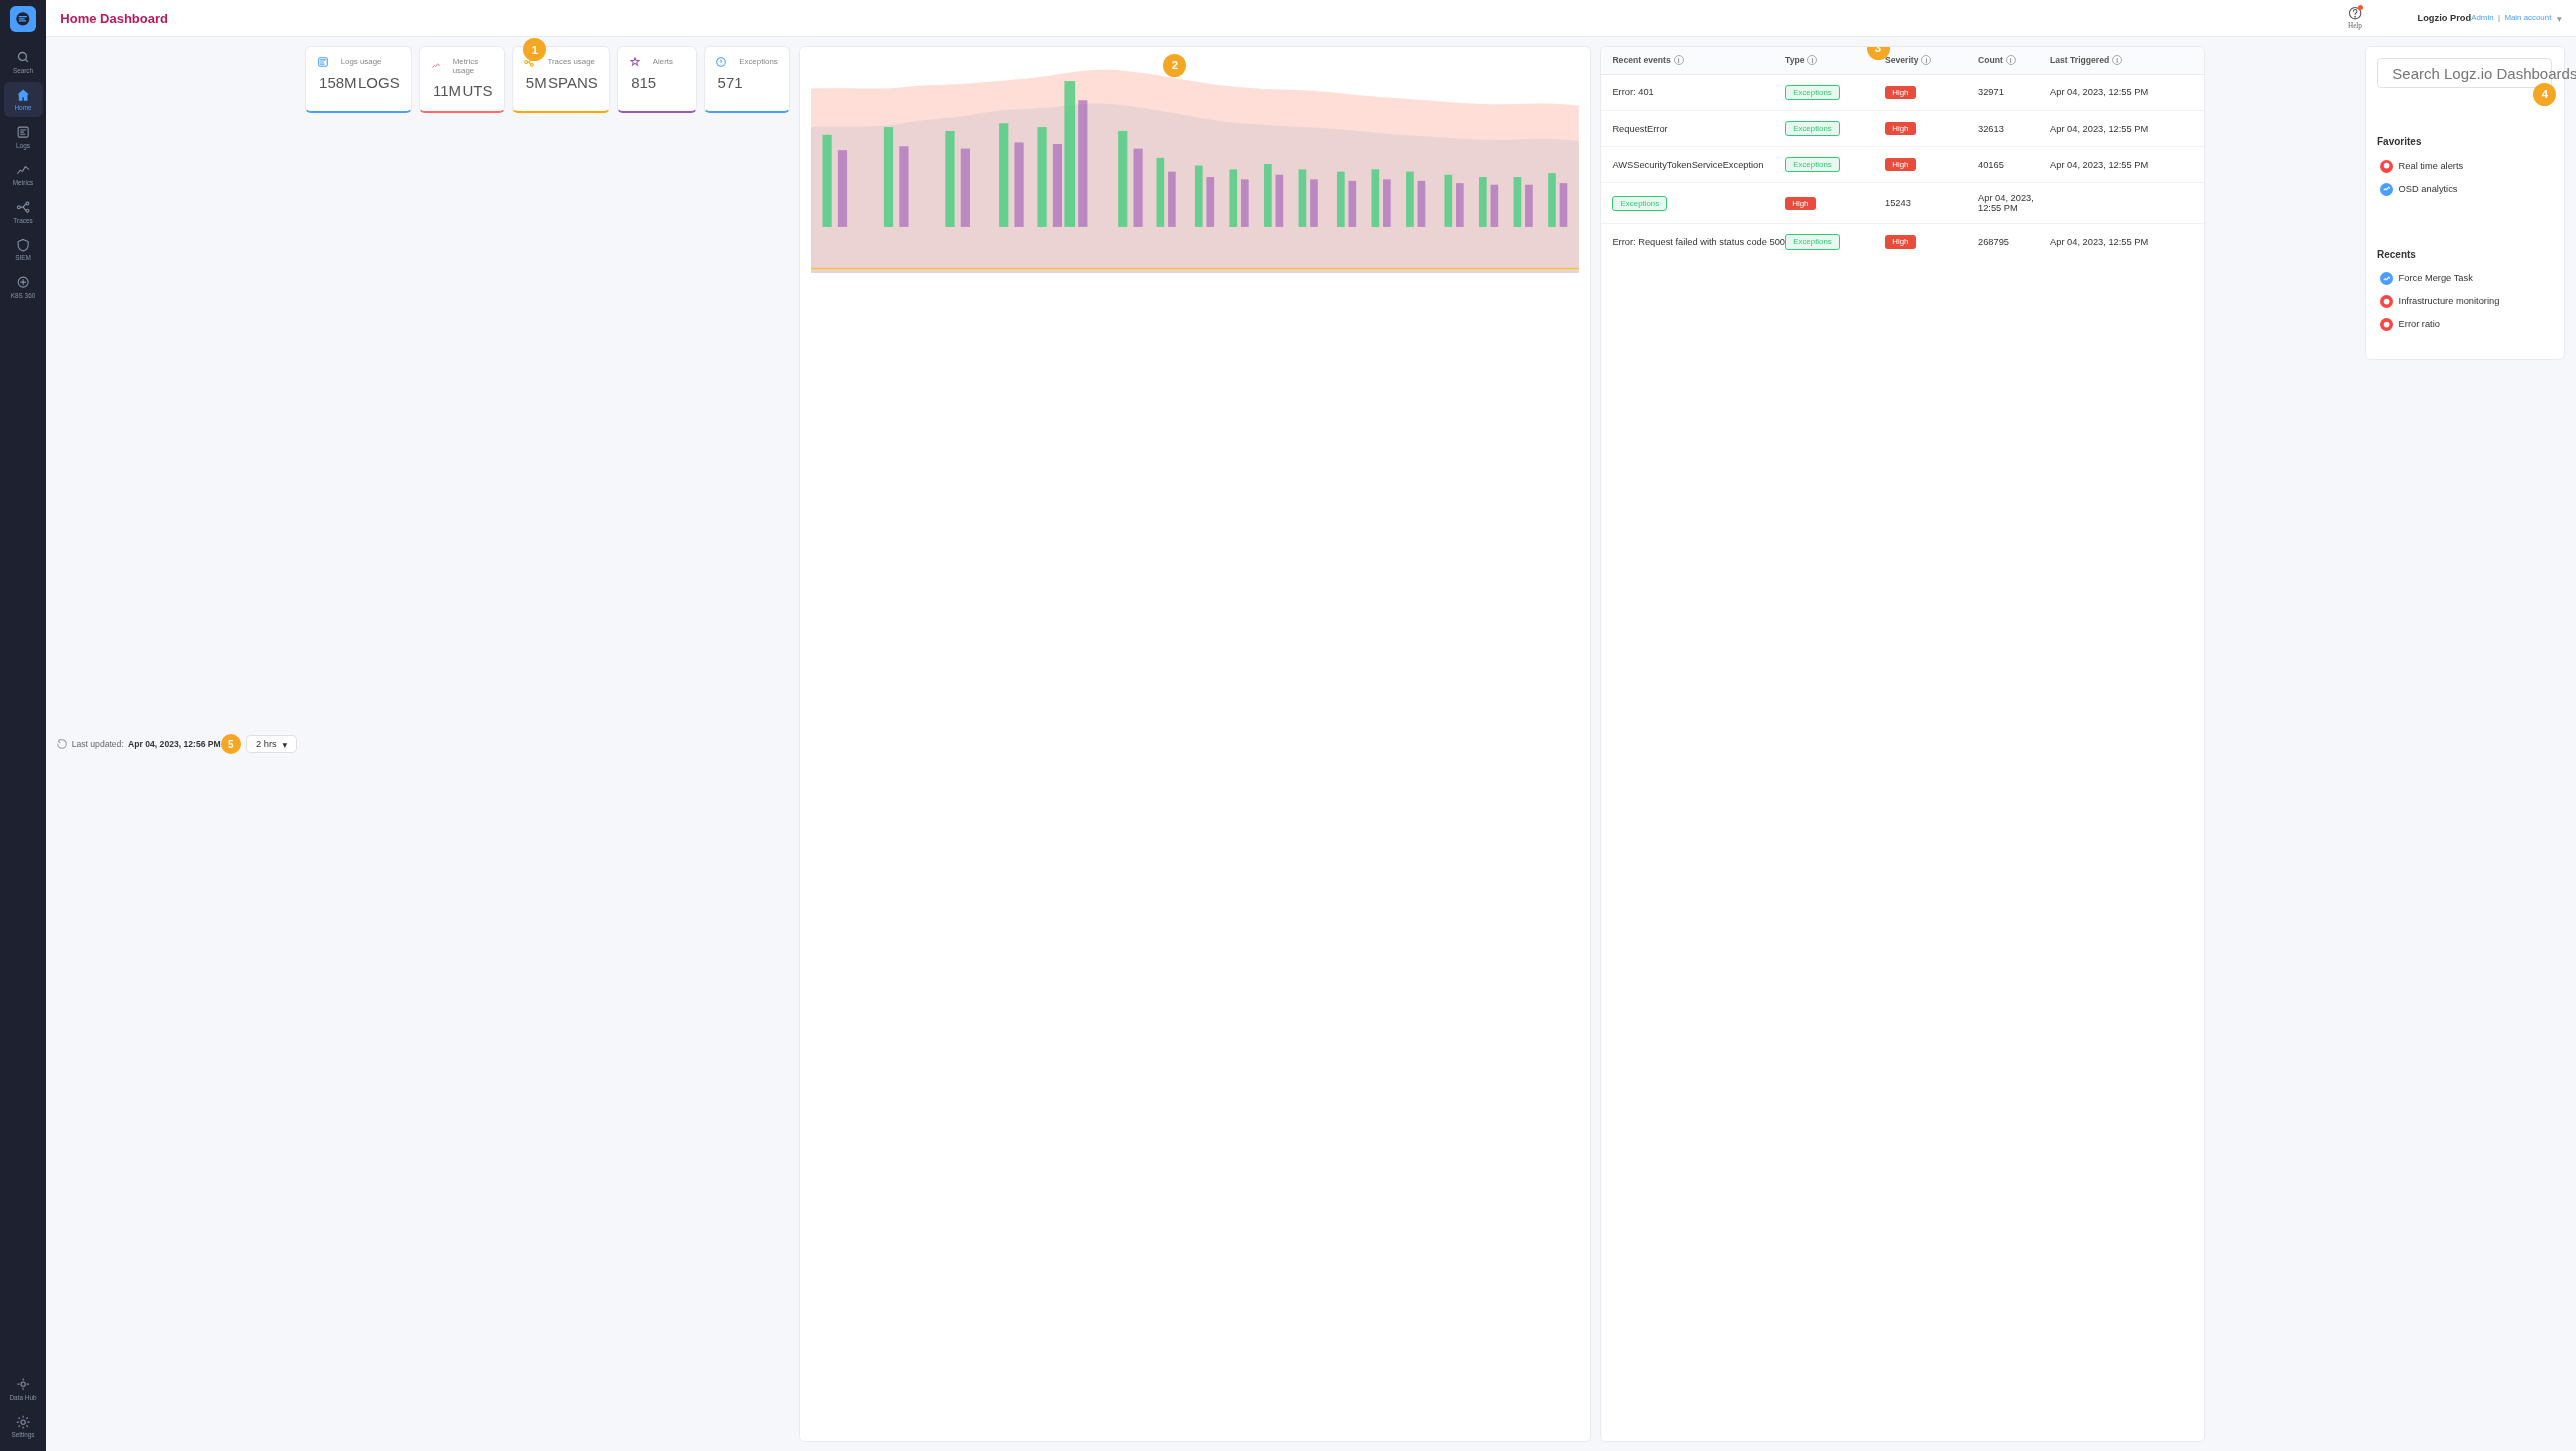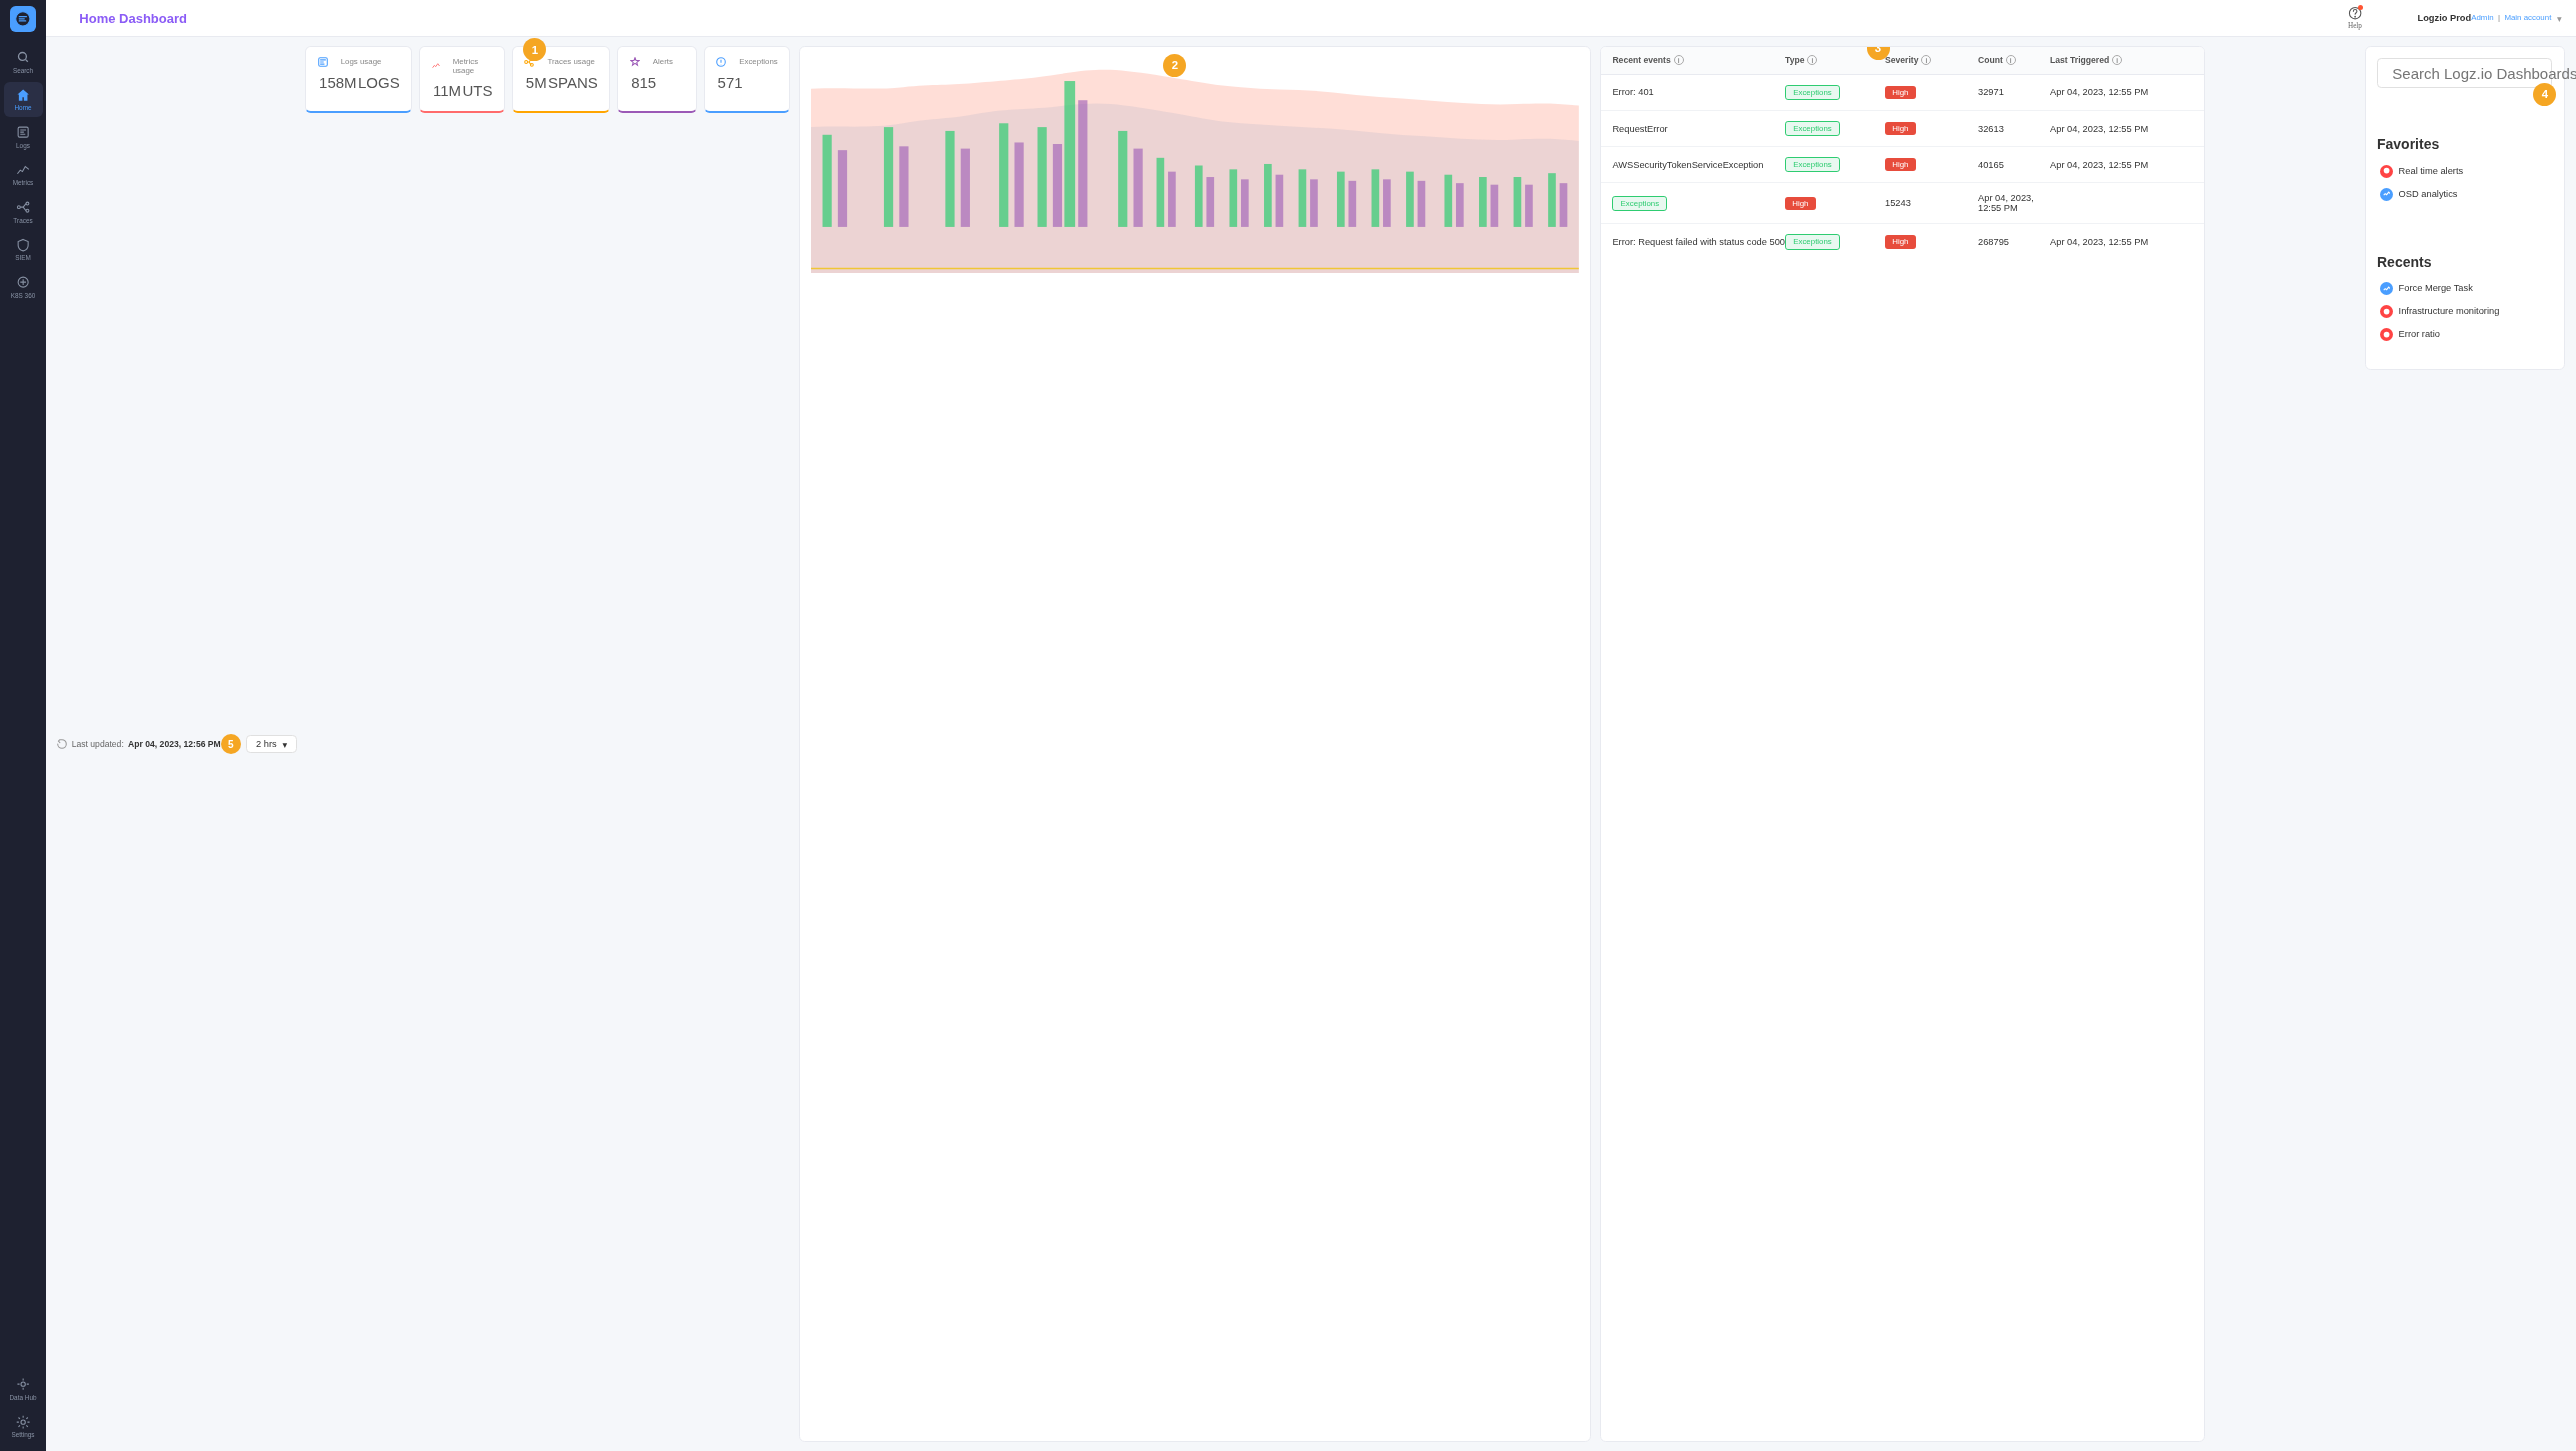--- a/index.html
+++ b/index.html
@@ -56,23 +56,22 @@
       border-bottom: 0.7px solid #e8eaf0;
       display: flex;
       align-items: center;
       padding: 0 14.3px;
       height: 37px;
       flex-shrink: 0;
     }
     .topbar-title {
       font-size: 13px;
       font-weight: 600;
-      color: #8b5cf6;
+      color: #be185d;
       flex: 1;
-      margin-left: 19px;
     }
     .topbar-right {
       display: flex;
       align-items: center;
       gap: 11.4px;
     }
     .help-btn {
       display: flex; flex-direction: column; align-items: center;
       cursor: pointer; color: #666; font-size: 7.2px; gap: 1.4px;
       position: relative;
@@ -198,21 +197,21 @@
       margin-bottom: 11.4px;
     }
     .search-box input {
       border: none; outline: none; flex: 1; font-size: 15px; color: #333;
       background: transparent;
     }
     .favorites-section, .recents-section {
       margin-bottom: 11.4px;
     }
     .section-title {
-      font-size: 14px;
+      font-size: 10px;
       font-weight: 700;
       color: #333;
       margin-bottom: 7.2px;
       margin-top: 48px;
     }
     .dashboard-item {
       display: flex; align-items: center; gap: 5.7px;
       padding: 5px 2.9px;
       cursor: pointer;
       border-radius: 2.9px;

